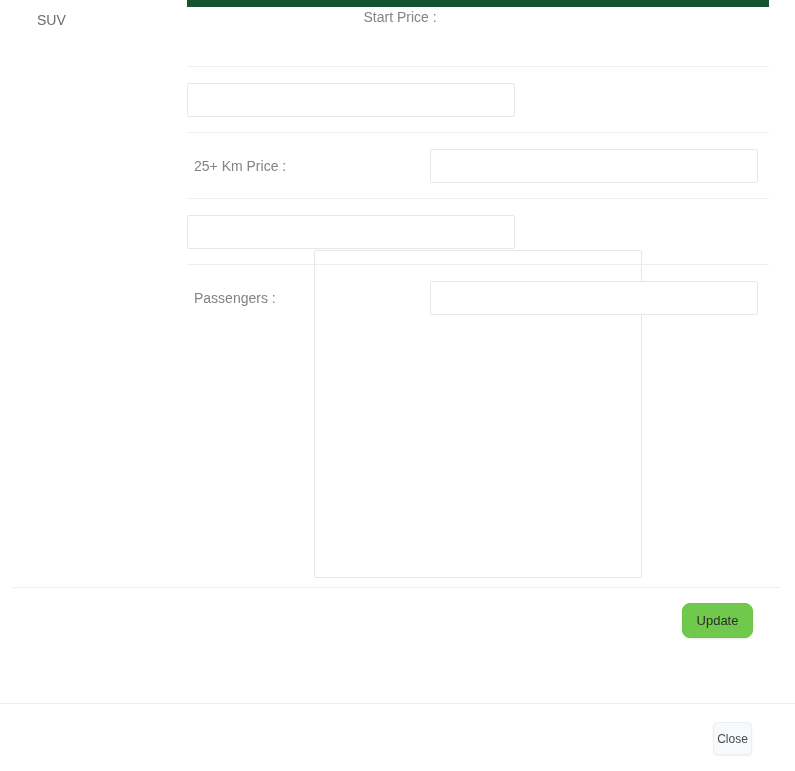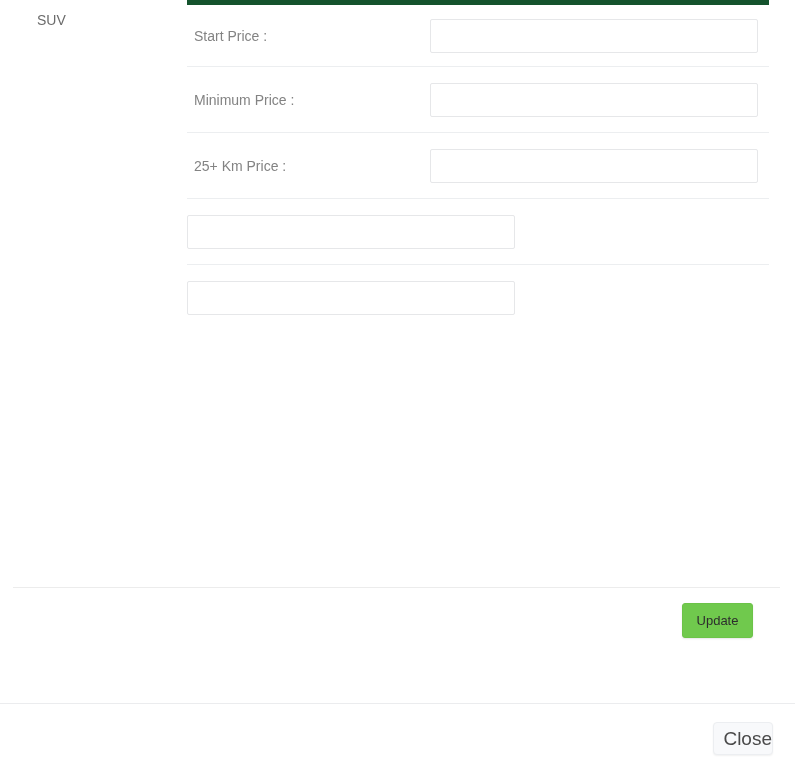--- a/index.html
+++ b/index.html
@@ -39,21 +39,22 @@
   }
 
   .form-row {
     position: relative;
     height: 66px;
     border-top: 1px solid #eceef0;
     display: flex;
     align-items: center;
   }
   .form-row:first-child {
-    border-top: 5px solid #14532d;
+    border-top: 7px solid #14532d;
+    flex-direction: column;
   }
 
   .field-label {
     width: 243px;
     flex: 0 0 243px;
     padding-left: 7px;
     font-size: 14px;
     color: #838383;
     line-height: 20px;
     white-space: nowrap;
@@ -84,21 +85,21 @@
   }
 
   #update-button {
     position: absolute;
     left: 682px;
     top: 603px;
     width: 71px;
     height: 35px;
     background: #70c94d;
     border: 1px solid #6cc348;
-    border-radius: 3px;
+    border-radius: 8px;
     color: #2d2d2d;
     font-family: "Liberation Sans", sans-serif;
     font-size: 13px;
     line-height: 1;
     cursor: pointer;
     box-shadow: 0 1px 2px rgba(0,0,0,0.10);
     padding: 0;
   }
 
   
@@ -108,57 +109,56 @@
     top: 703px;
     width: 795px;
     height: 1px;
     background: #ebecee;
   }
 
   #close-button {
     position: absolute;
     left: 713px;
     top: 722px;
-    width: 60px;
+    width: 39px;
     height: 33px;
     background: #f8f9fb;
     border: 1px solid #eceef1;
     border-radius: 4px;
     color: #4a4a4a;
     font-family: "Liberation Sans", sans-serif;
-    font-size: 19px;
+    font-size: 12px;
     line-height: 1;
     cursor: pointer;
     box-shadow: 0 1px 2px rgba(0,0,0,0.06);
     padding: 0;
-    text-align: right;
   }
 </style>
 </head>
 <body>
 
 <div id="vehicle-type-label">SUV</div>
 
 <div id="pricing-form">
     <div class="form-row">
       <label class="field-label" for="input-start-price">Start Price :</label>
       <input type="text" id="input-start-price" class="field-input" placeholder="" style="">
     </div>
     <div class="form-row">
-      <label class="field-label" for="input-minimum-price">Minimum Price :</label>
       <input type="text" id="input-minimum-price" class="field-input" placeholder="" style="">
     </div>
     <div class="form-row">
       <label class="field-label" for="input-25-plus-km-price">25+ Km Price :</label>
       <input type="text" id="input-25-plus-km-price" class="field-input" placeholder="" style="">
     </div>
     <div class="form-row">
       <input type="text" id="input-bags" class="field-input" placeholder="" style="">
     </div>
     <div class="form-row">
+      <label class="field-label" for="input-passengers">Passengers :</label>
       <input type="text" id="input-passengers" class="field-input" placeholder="" style="">
     </div>
   </div>
 
 <div id="form-footer-divider"></div>
 
 <button id="update-button">Update</button>
 
 <div id="modal-footer-divider"></div>
 

